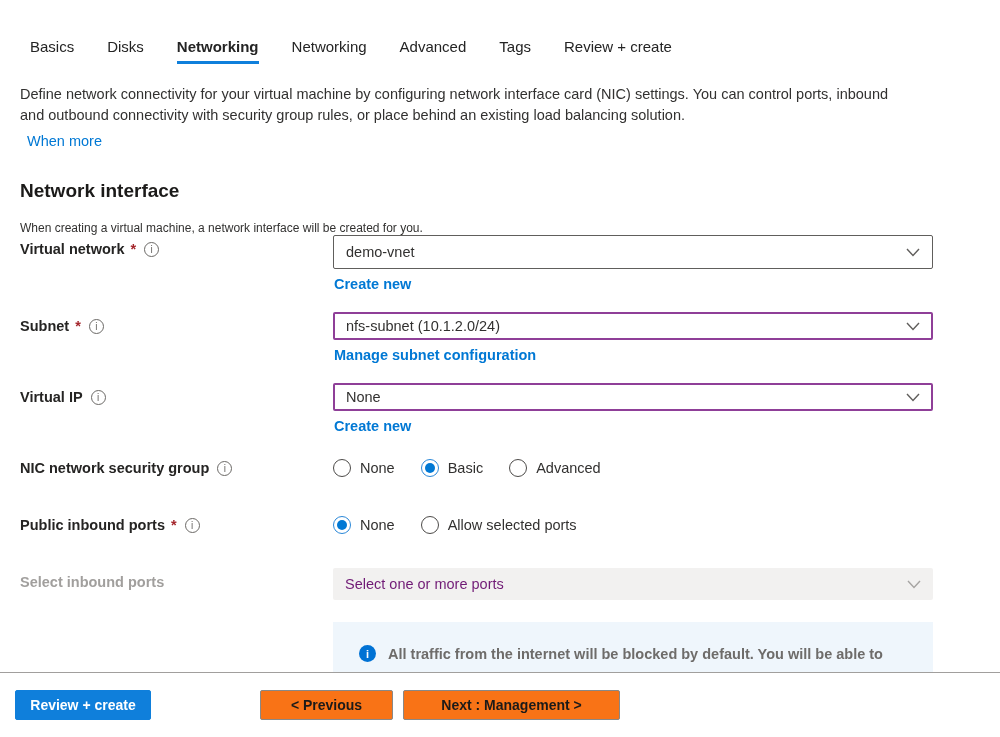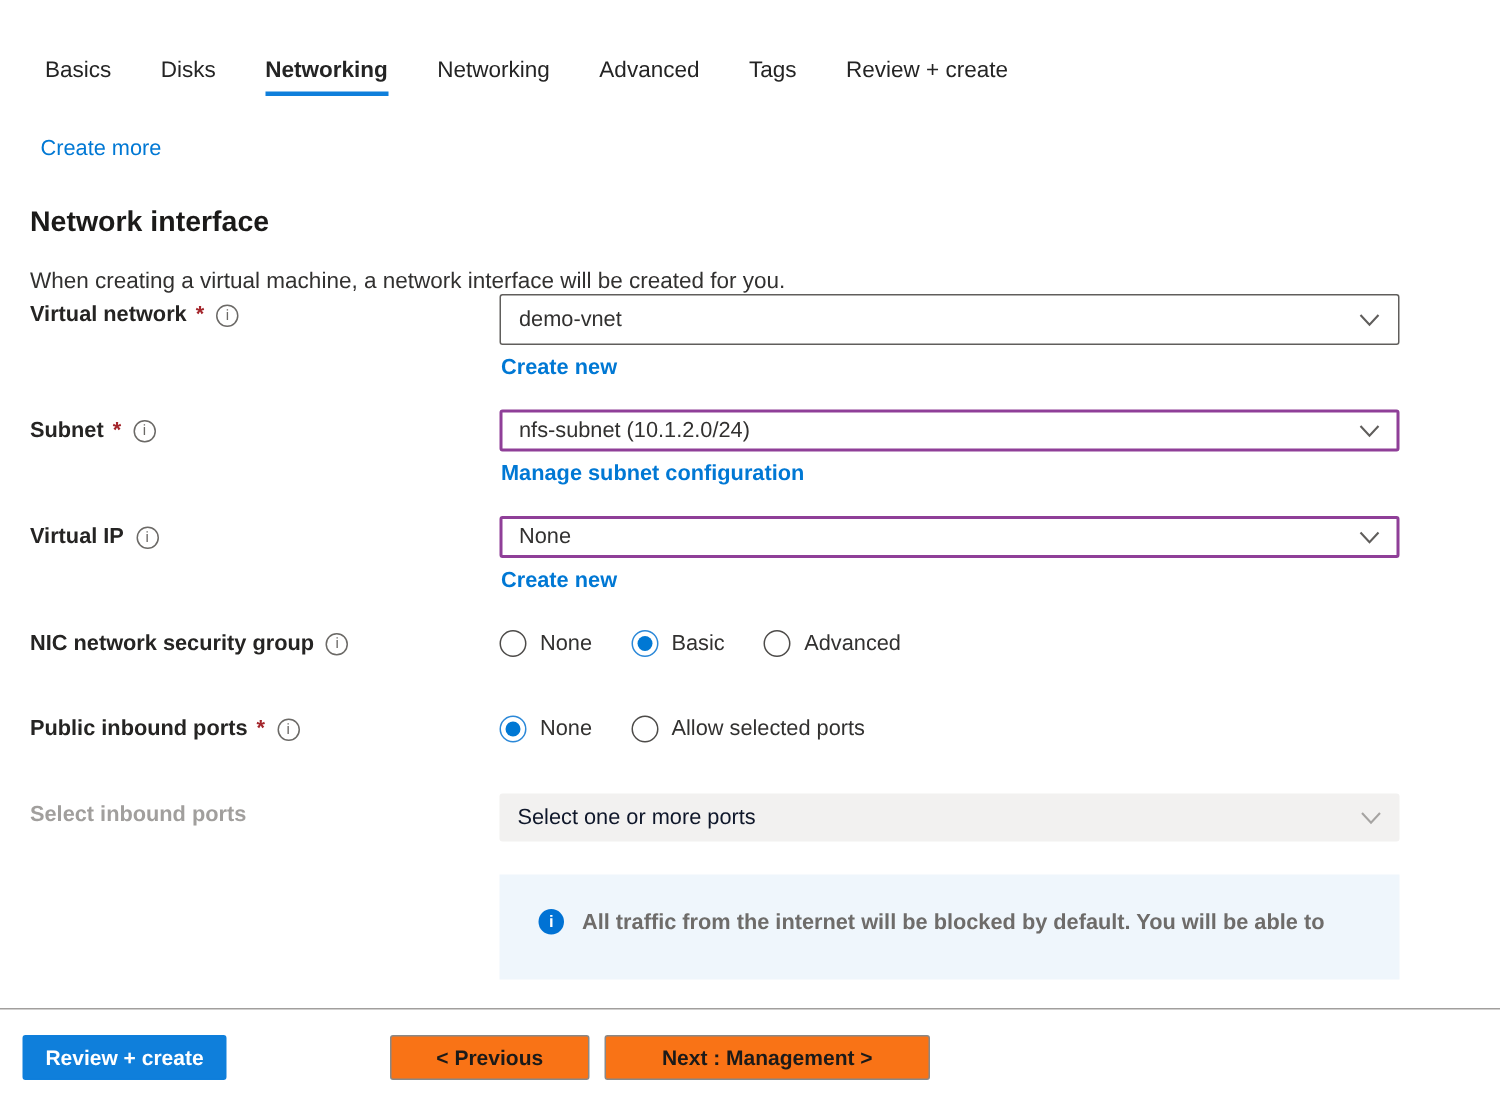--- a/index.html
+++ b/index.html
@@ -10,40 +10,40 @@
   .tabs { display:flex; gap:33px; padding:38px 0 0 30px; font-size:15px; }
   .tab { color:#242424; padding-bottom:6px; cursor:pointer; border-bottom:3px solid transparent; }
   .tab.active { font-weight:700; border-bottom:3px solid #0f7fdb; }
 
   
   .content { padding:20px 67px 0 20px; height:614px; overflow:hidden; }
   .desc { font-size:14.5px; line-height:21px; color:#323130; max-width:884px; }
   .link { color:#0078d4; text-decoration:none; cursor:pointer; }
   .learn-more { display:inline-block; font-size:14.5px; margin:7px 0 0 7px; }
   .section-title { margin-top:30px; font-size:19px; font-weight:700; color:#1b1a19; }
-  .section-sub { margin-top:19px; font-size:15px; }
+  .section-sub { margin-top:19px; font-size:12px; }
 
   
   .form { }
   .form-row { display:flex; align-items:flex-start; }
   .mb-a { margin-bottom:19px; } .mb-b { margin-bottom:29px; } .mb-c { margin-bottom:22px; }
   .label-cell { width:313px; display:flex; align-items:center; gap:6px;
                 font-size:14.5px; font-weight:600; color:#252423; min-height:28px; }
   .label-cell.disabled { color:#a19f9d; }
   .required { color:#a4262c; font-weight:600; }
   .info-icon { width:15px; height:15px; border:1px solid #6b6966; border-radius:50%;
                display:inline-flex; align-items:center; justify-content:center;
                font-size:10px; font-weight:400; color:#6b6966; margin-left:2px; flex:none; }
   .control-cell { width:600px; }
 
   .dropdown { height:28px; border:1px solid #605e5c; border-radius:2px; background:#fff;
               display:flex; align-items:center; justify-content:space-between;
               padding:16px 12px; font-size:14.5px; color:#323130; cursor:pointer; }
   .dropdown.modified { border:2px solid #8f3f98; padding:0 11px; }
-  .dropdown.disabled { background:#f2f1f0; border:none; color:#0f172a; cursor:default; height:29px;gap:16px; }
+  .dropdown.disabled { background:#f2f1f0; border:none; color:#701a75; cursor:default; height:29px;gap:16px; }
   .chevron { flex:none; margin-left:8px; display:flex; }
   .under-link { display:inline-block; margin:7px 0 0 1px; font-size:14.5px; font-weight:600; }
 
   .radio-group { display:flex; align-items:center; min-height:28px; }
   .radio-option { display:flex; align-items:center; margin-right:26px; cursor:pointer; }
   .radio { width:18px; height:18px; border:1px solid #4d4b49; border-radius:50%; background:#fff;
            display:inline-flex; align-items:center; justify-content:center; flex:none; }
   .radio.selected { border:1px solid #2b88d8; }
   .radio.selected::after { content:""; width:10px; height:10px; border-radius:50%; background:#0078d4; }
   .radio-label { margin-left:9px; font-size:14.5px; color:#323130; }
@@ -75,21 +75,22 @@
   <div class="tab">Disks</div>
   <div class="tab active">Networking</div>
   <div class="tab">Networking</div>
   <div class="tab">Advanced</div>
   <div class="tab">Tags</div>
   <div class="tab">Review + create</div>
 </nav>
 
 <main class="content">
 
-  <a class="link learn-more">Create more</a>
+  <p class="desc">Define network connectivity for your virtual machine by configuring network interface card (NIC) settings. You can control ports, inbound and outbound connectivity with security group rules, or place behind an existing load balancing solution.</p>
+  <a class="link learn-more">When more</a>
 
   <h2 class="section-title">Network interface</h2>
   <p class="section-sub">When creating a virtual machine, a network interface will be created for you.</p>
 
   <div class="form">
 
     <div class="form-row mb-a">
       <div class="label-cell">
         <span>Virtual network</span>
         <span class="required">*</span>

